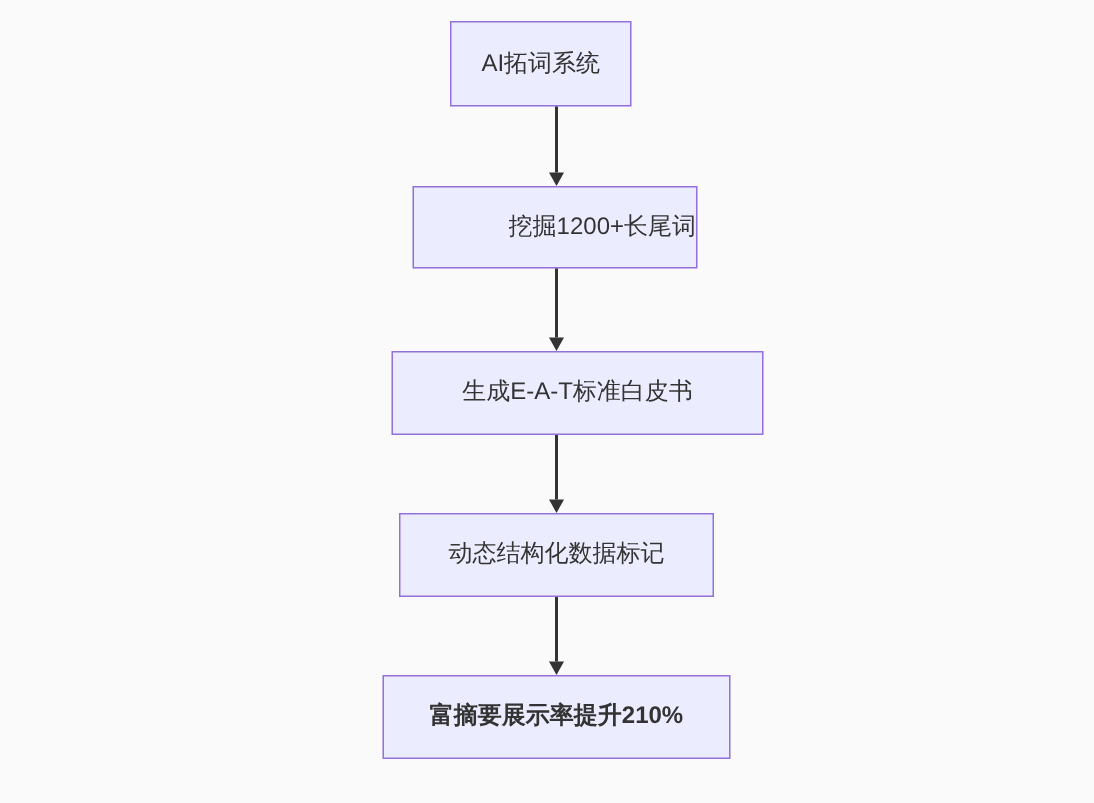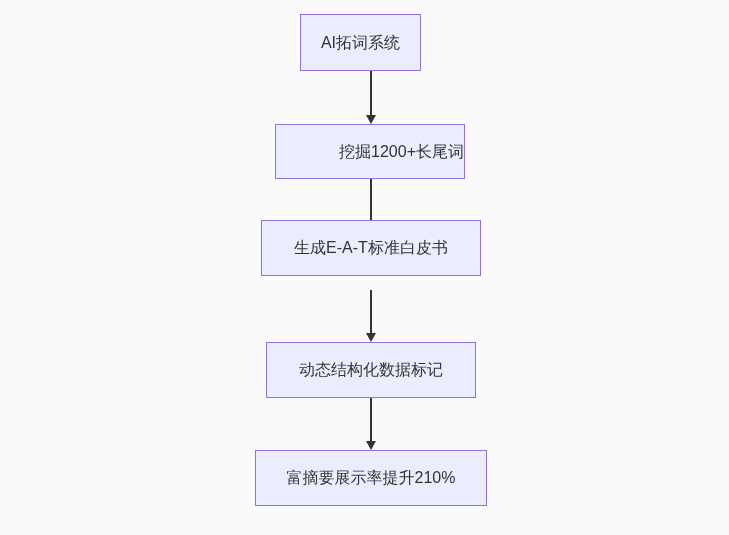--- a/index.html
+++ b/index.html
@@ -44,23 +44,23 @@
   .edge-head {
     width: 0;
     height: 0;
     border-left: 5px solid transparent;
     border-right: 5px solid transparent;
     border-top: 9px solid var(--arrow-color, #333333);
   }
   
   #node-1 { left: 300px; top: 14px;  width: 121px; height: 57px; }
   #node-2 { left: 275px; top: 124px; width: 190px; height: 55px; justify-content: flex-end; }
-  #node-3 { left: 261px; top: 220px; width: 220px; height: 56px; }
+  #node-3 { left: 261px; top: 234px; width: 248px; height: 56px; }
   #node-4 { left: 266px; top: 342px; width: 210px; height: 56px; }
-  #node-5 { left: 255px; top: 450px; width: 232px; height: 56px; }
+  #node-5 { left: 255px; top: 450px; width: 232px; height: 56px; font-weight: bold; }
   
   #edge-1 { left: 365px; top: 71px;  height: 53px; }
   #edge-2 { left: 365px; top: 179px; height: 55px; }
   #edge-3 { left: 365px; top: 290px; height: 52px; }
   #edge-4 { left: 365px; top: 398px; height: 52px; }
 </style>
 </head>
 <body>
 
 <div class="canvas">

